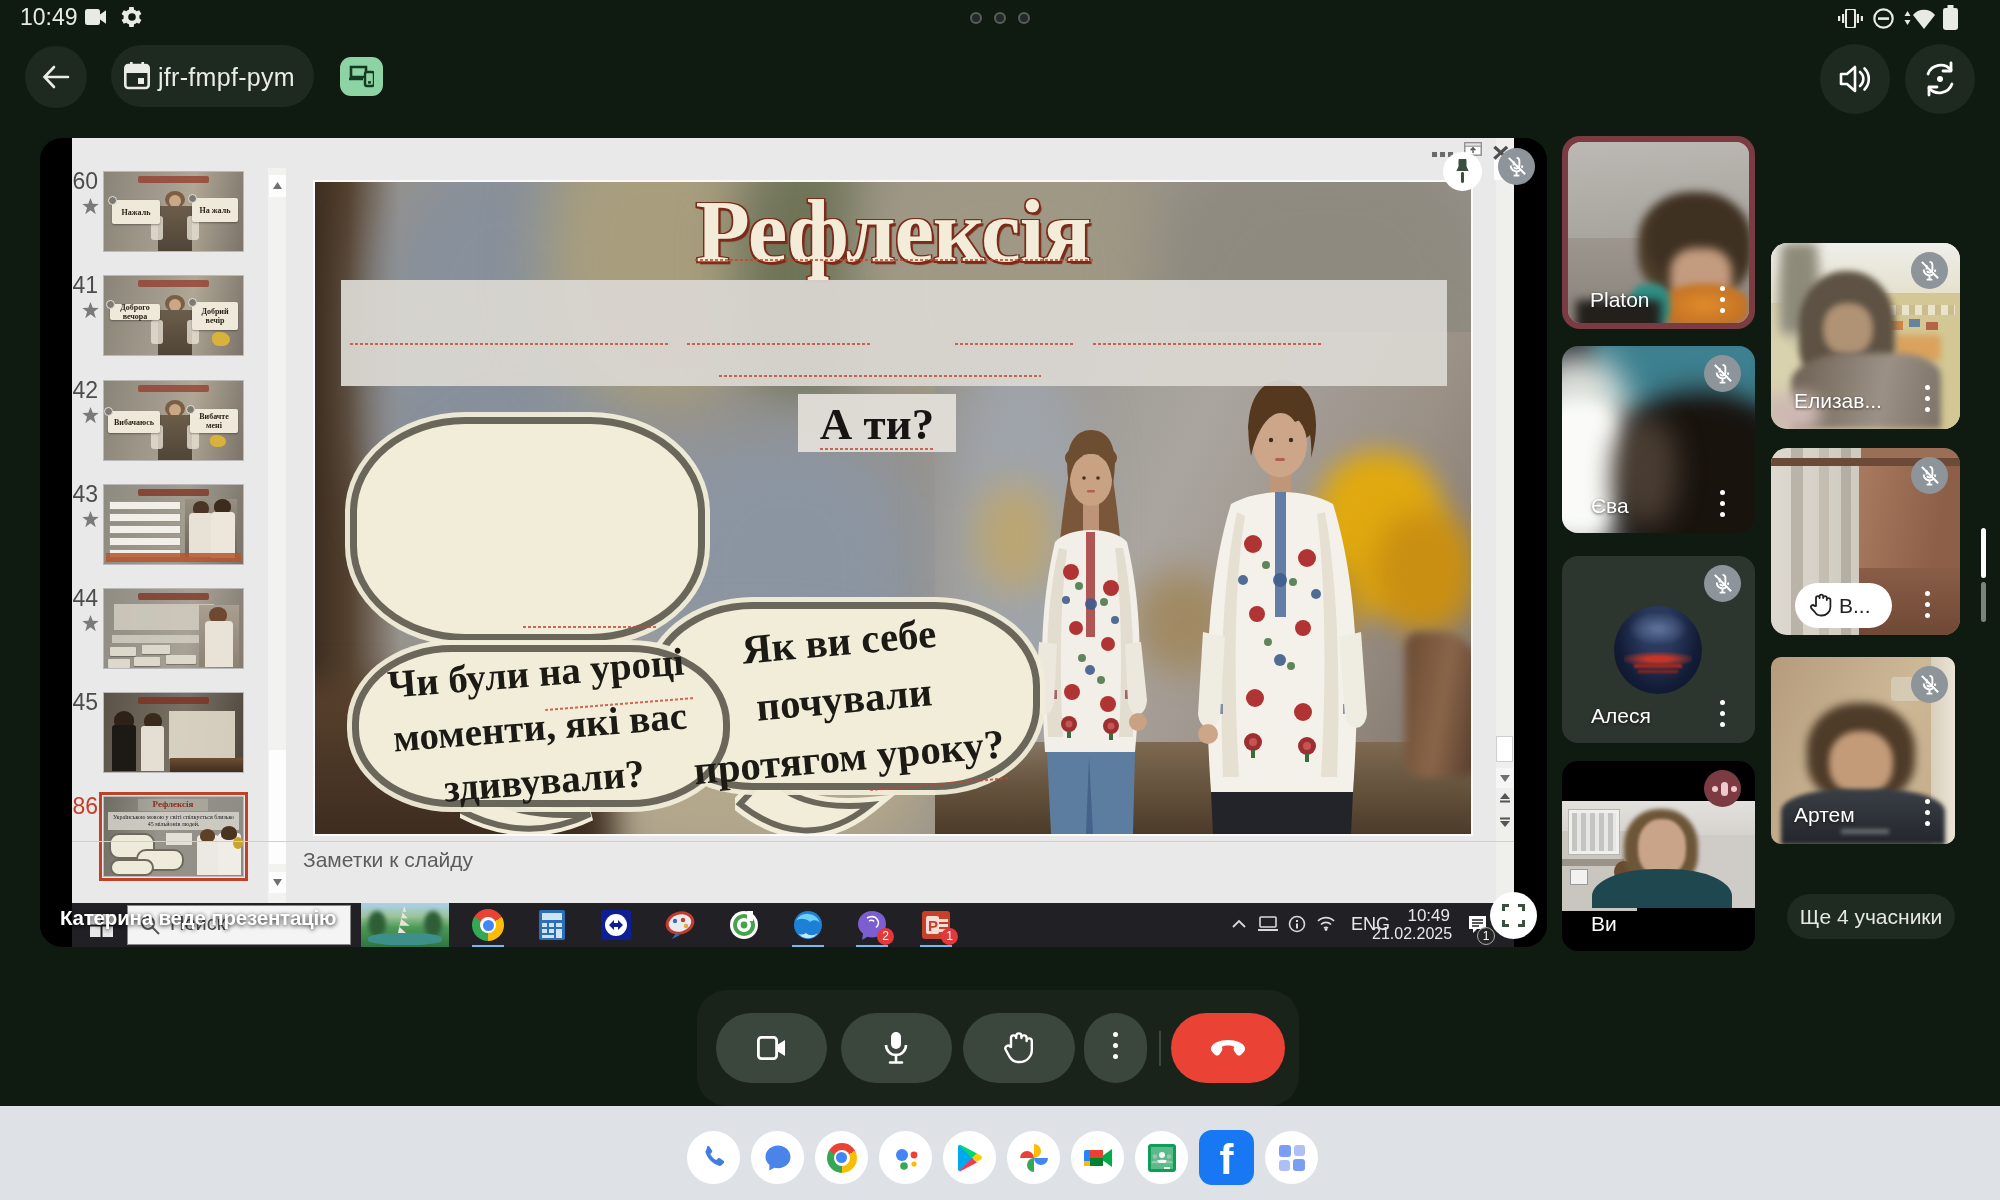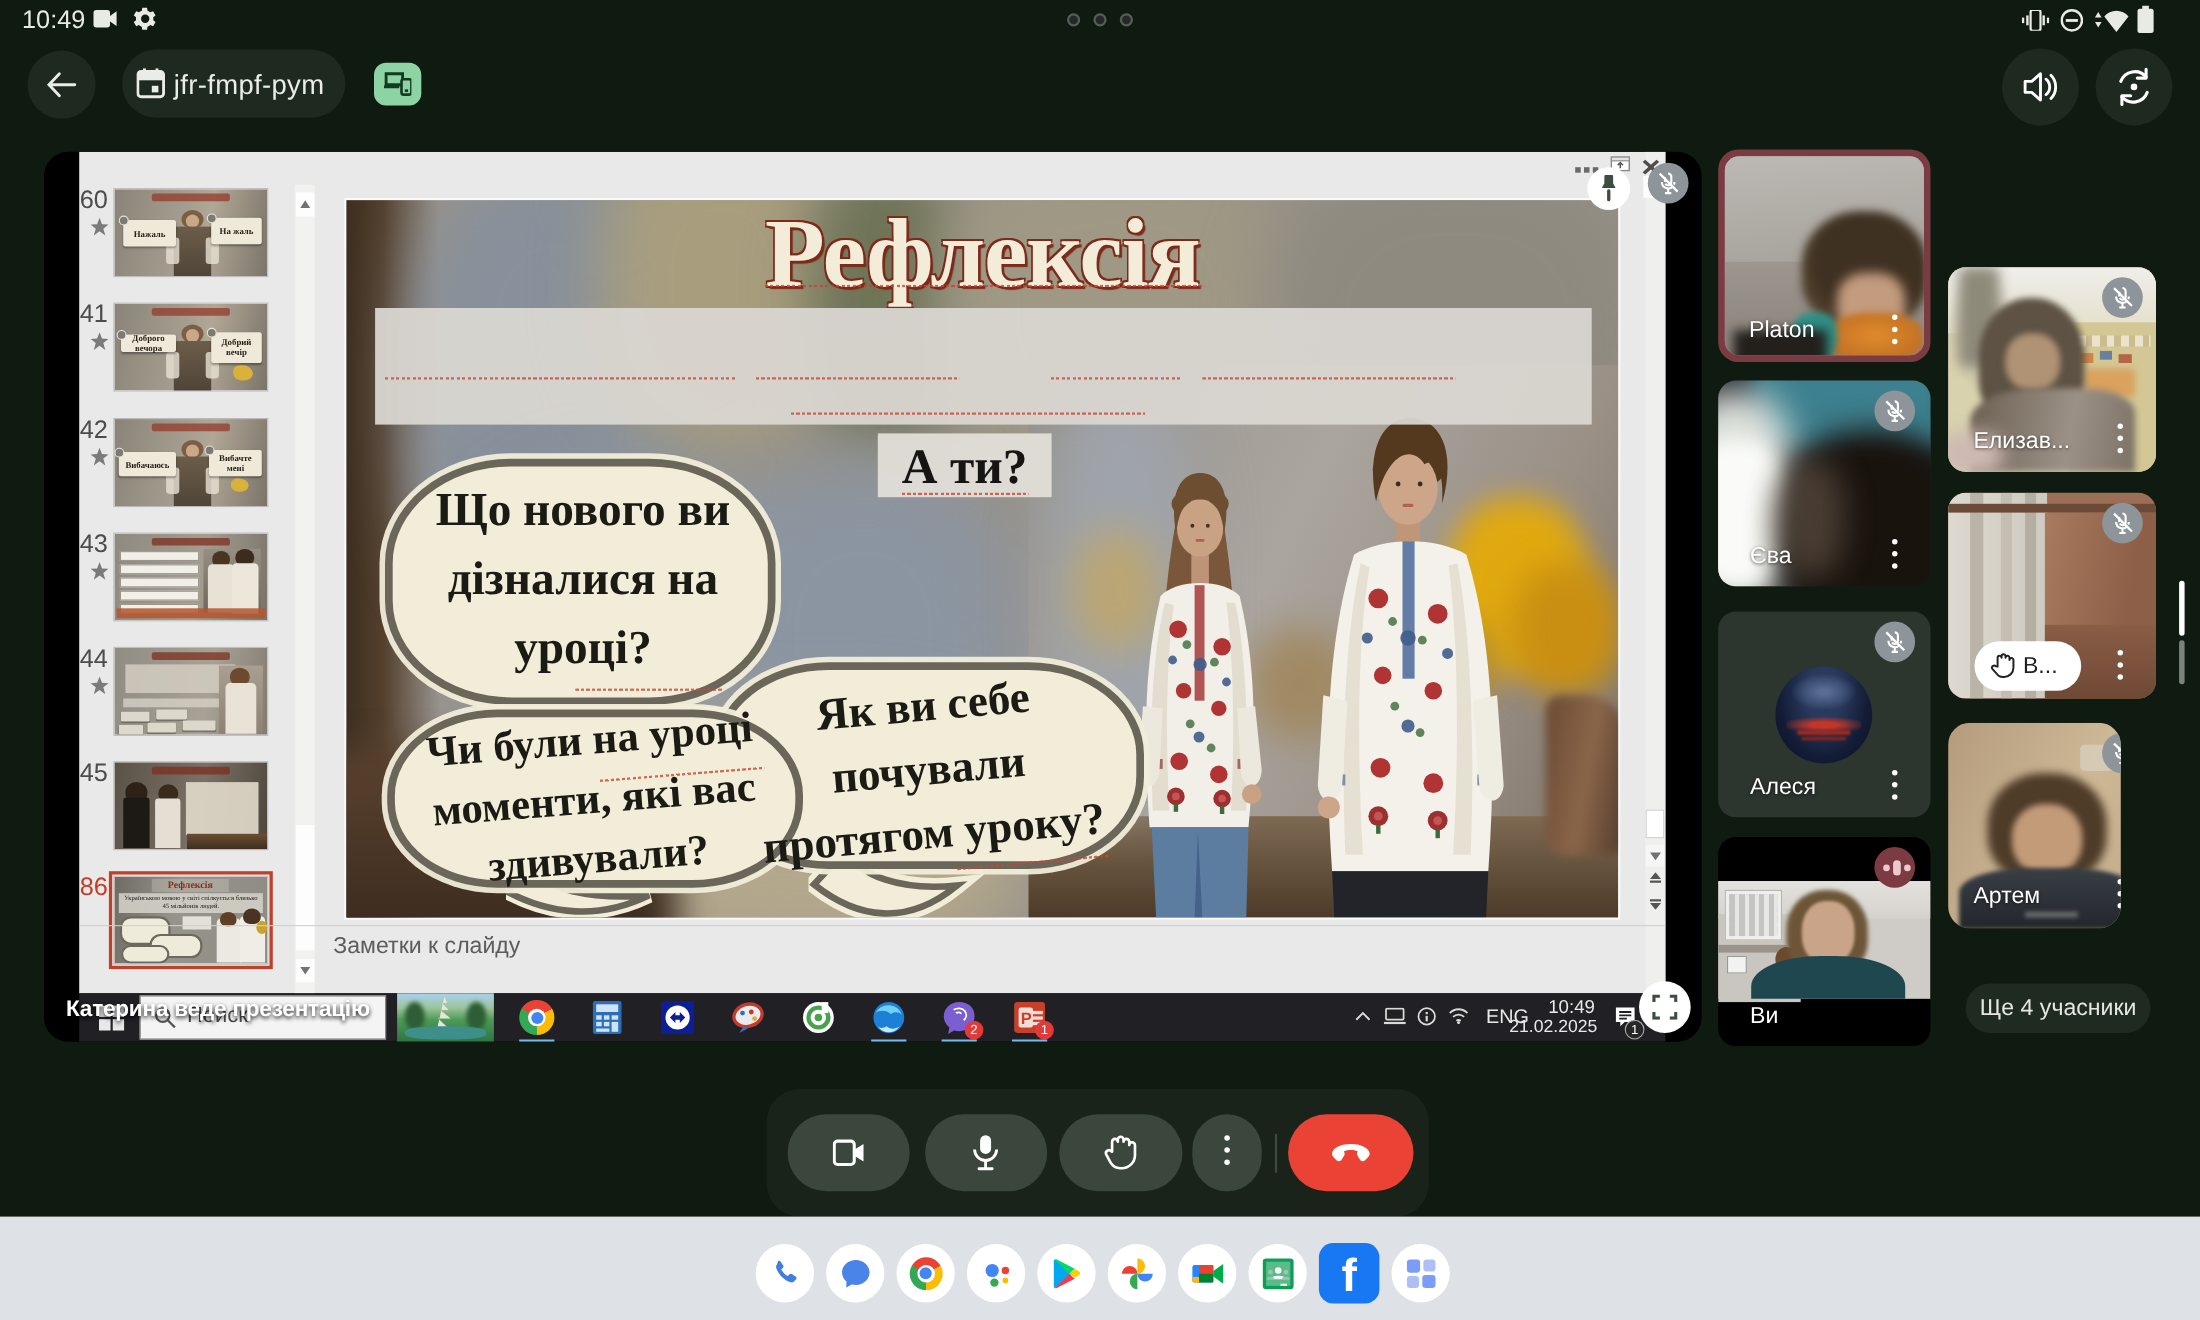--- a/index.html
+++ b/index.html
@@ -353,21 +353,20 @@
     <div class="a" style="left:26px;top:98px;width:1106px;height:106px;background:rgba(218,215,209,.94)"></div>
 
     <div class="a" style="left:483px;top:212px;width:158px;height:58px;background:rgba(228,225,218,.92)"></div>
     <div class="a" style="left:483px;top:216px;width:158px;text-align:center;font-size:45px;font-weight:bold;color:#171513">А ти?</div>
 
     <svg class="a" style="left:205px;top:426px" width="175" height="92" viewBox="0 0 175 92">
         <path d="M35 0 C48 32 95 46 152 42 C95 88 42 78 6 34 Z" fill="#f1edd9" stroke="#f1edd9" stroke-width="16"></path>
         <path d="M35 0 C48 32 95 46 152 42 C95 88 42 78 6 34 Z" fill="#f1edd9" stroke="#6a675a" stroke-width="6"></path>
       </svg>
     <div class="a" style="left:35px;top:235px;width:355px;height:224px;background:#f1edd9;border:7px solid #6a675a;border-radius:115px/95px;box-shadow:0 0 0 5px rgba(241,237,217,.95)"></div>
-    <div class="a" style="left:60px;top:250px;width:310px;text-align:center;font-size:43px;font-weight:bold;color:#1c1a14;line-height:63px">Що нового ви дізналися на уроці?</div>
     <svg class="a" style="left:420px;top:590px" width="160" height="77" viewBox="0 0 160 77">
         <path d="M35 0 C45 25 85 38 135 33 C90 70 45 64 5 32 Z" fill="#f1edd9" stroke="#f1edd9" stroke-width="16"></path>
         <path d="M35 0 C45 25 85 38 135 33 C90 70 45 64 5 32 Z" fill="#f1edd9" stroke="#6a675a" stroke-width="6"></path>
       </svg>
     <div class="a" style="left:333px;top:420px;width:392px;height:188px;background:#f1edd9;border:7px solid #6a675a;border-radius:105px/84px;box-shadow:0 0 0 5px rgba(241,237,217,.95)"></div>
     <svg class="a" style="left:145px;top:608px" width="170" height="50" viewBox="0 0 170 50">
         <path d="M25 0 C35 18 75 28 130 24 C85 46 40 42 0 20 Z" fill="#f1edd9" stroke="#f1edd9" stroke-width="14"></path>
         <path d="M25 0 C35 18 75 28 130 24 C85 46 40 42 0 20 Z" fill="#f1edd9" stroke="#6a675a" stroke-width="6"></path>
       </svg>
     <div class="a" style="left:37px;top:463px;width:378px;height:162px;background:#f1edd9;border:7px solid #6a675a;border-radius:100px/78px;box-shadow:0 0 0 5px rgba(241,237,217,.95)"></div>
@@ -671,21 +670,21 @@
       <path d="M7 13 V5 a1.8 1.8 0 0 1 3.6 0 V3.5 a1.8 1.8 0 0 1 3.6 0 V5 a1.8 1.8 0 0 1 3.6 0 v2 a1.8 1.8 0 0 1 3.6 0 v7 a8.5 8.5 0 0 1 -8.5 8.5 h-1 a7 7 0 0 1 -6 -3.4 L2 14.8 a2 2 0 0 1 3.4 -2z" fill="none" stroke="#222" stroke-width="1.8" stroke-linejoin="round"></path>
     </svg>
   <div class="a" style="left:68px;top:146px;color:#202124;font-size:21px">В...</div>
   <div class="dots3" style="left:154px;top:143px">
       <i></i>
       <i></i>
       <i></i>
     </div>
 </div>
 
-<div class="a" style="left:1771px;top:657px;width:157px;height:187px;border-radius:20px;overflow:hidden;background:#000000">
+<div class="a" style="left:1771px;top:657px;width:184px;height:187px;border-radius:10px;overflow:hidden;background:#000000">
   <div class="a" style="left:0;top:0;width:189px;height:187px;background:linear-gradient(115deg,#b49b7c,#cdb896 55%,#bfa886)"></div>
   <div class="a" style="left:160px;top:0;width:29px;height:187px;background:linear-gradient(90deg,#d8cebb,#efe9dc)"></div>
   <div class="a" style="left:120px;top:20px;width:30px;height:24px;background:#d8d2c2;border-radius:4px;opacity:.7"></div>
   <div class="a" style="left:36px;top:46px;width:108px;height:100px;background:#4e3b28;border-radius:46% 46% 42% 42%;filter:blur(4px)"></div>
   <div class="a" style="left:58px;top:74px;width:64px;height:64px;background:#c39b79;border-radius:45%;filter:blur(3px)"></div>
   <div class="a" style="left:10px;top:132px;width:164px;height:56px;background:linear-gradient(#3a3f46,#23262c);border-radius:40% 40% 0 0;filter:blur(2px)"></div>
     <div class="a" style="left:70px;top:172px;width:48px;height:5px;background:#b9bcb9;filter:blur(2px);opacity:.45"></div>
   <div class="micoff" style="left:140px;top:9px">
       <svg width="23" height="23" viewBox="0 0 24 24">
         <path d="M12 3 a3 3 0 0 1 3 3 v5 a3 3 0 0 1 -5.6 1.5 M9 6.5 V11" stroke="#fff" stroke-width="2" fill="none"></path>

